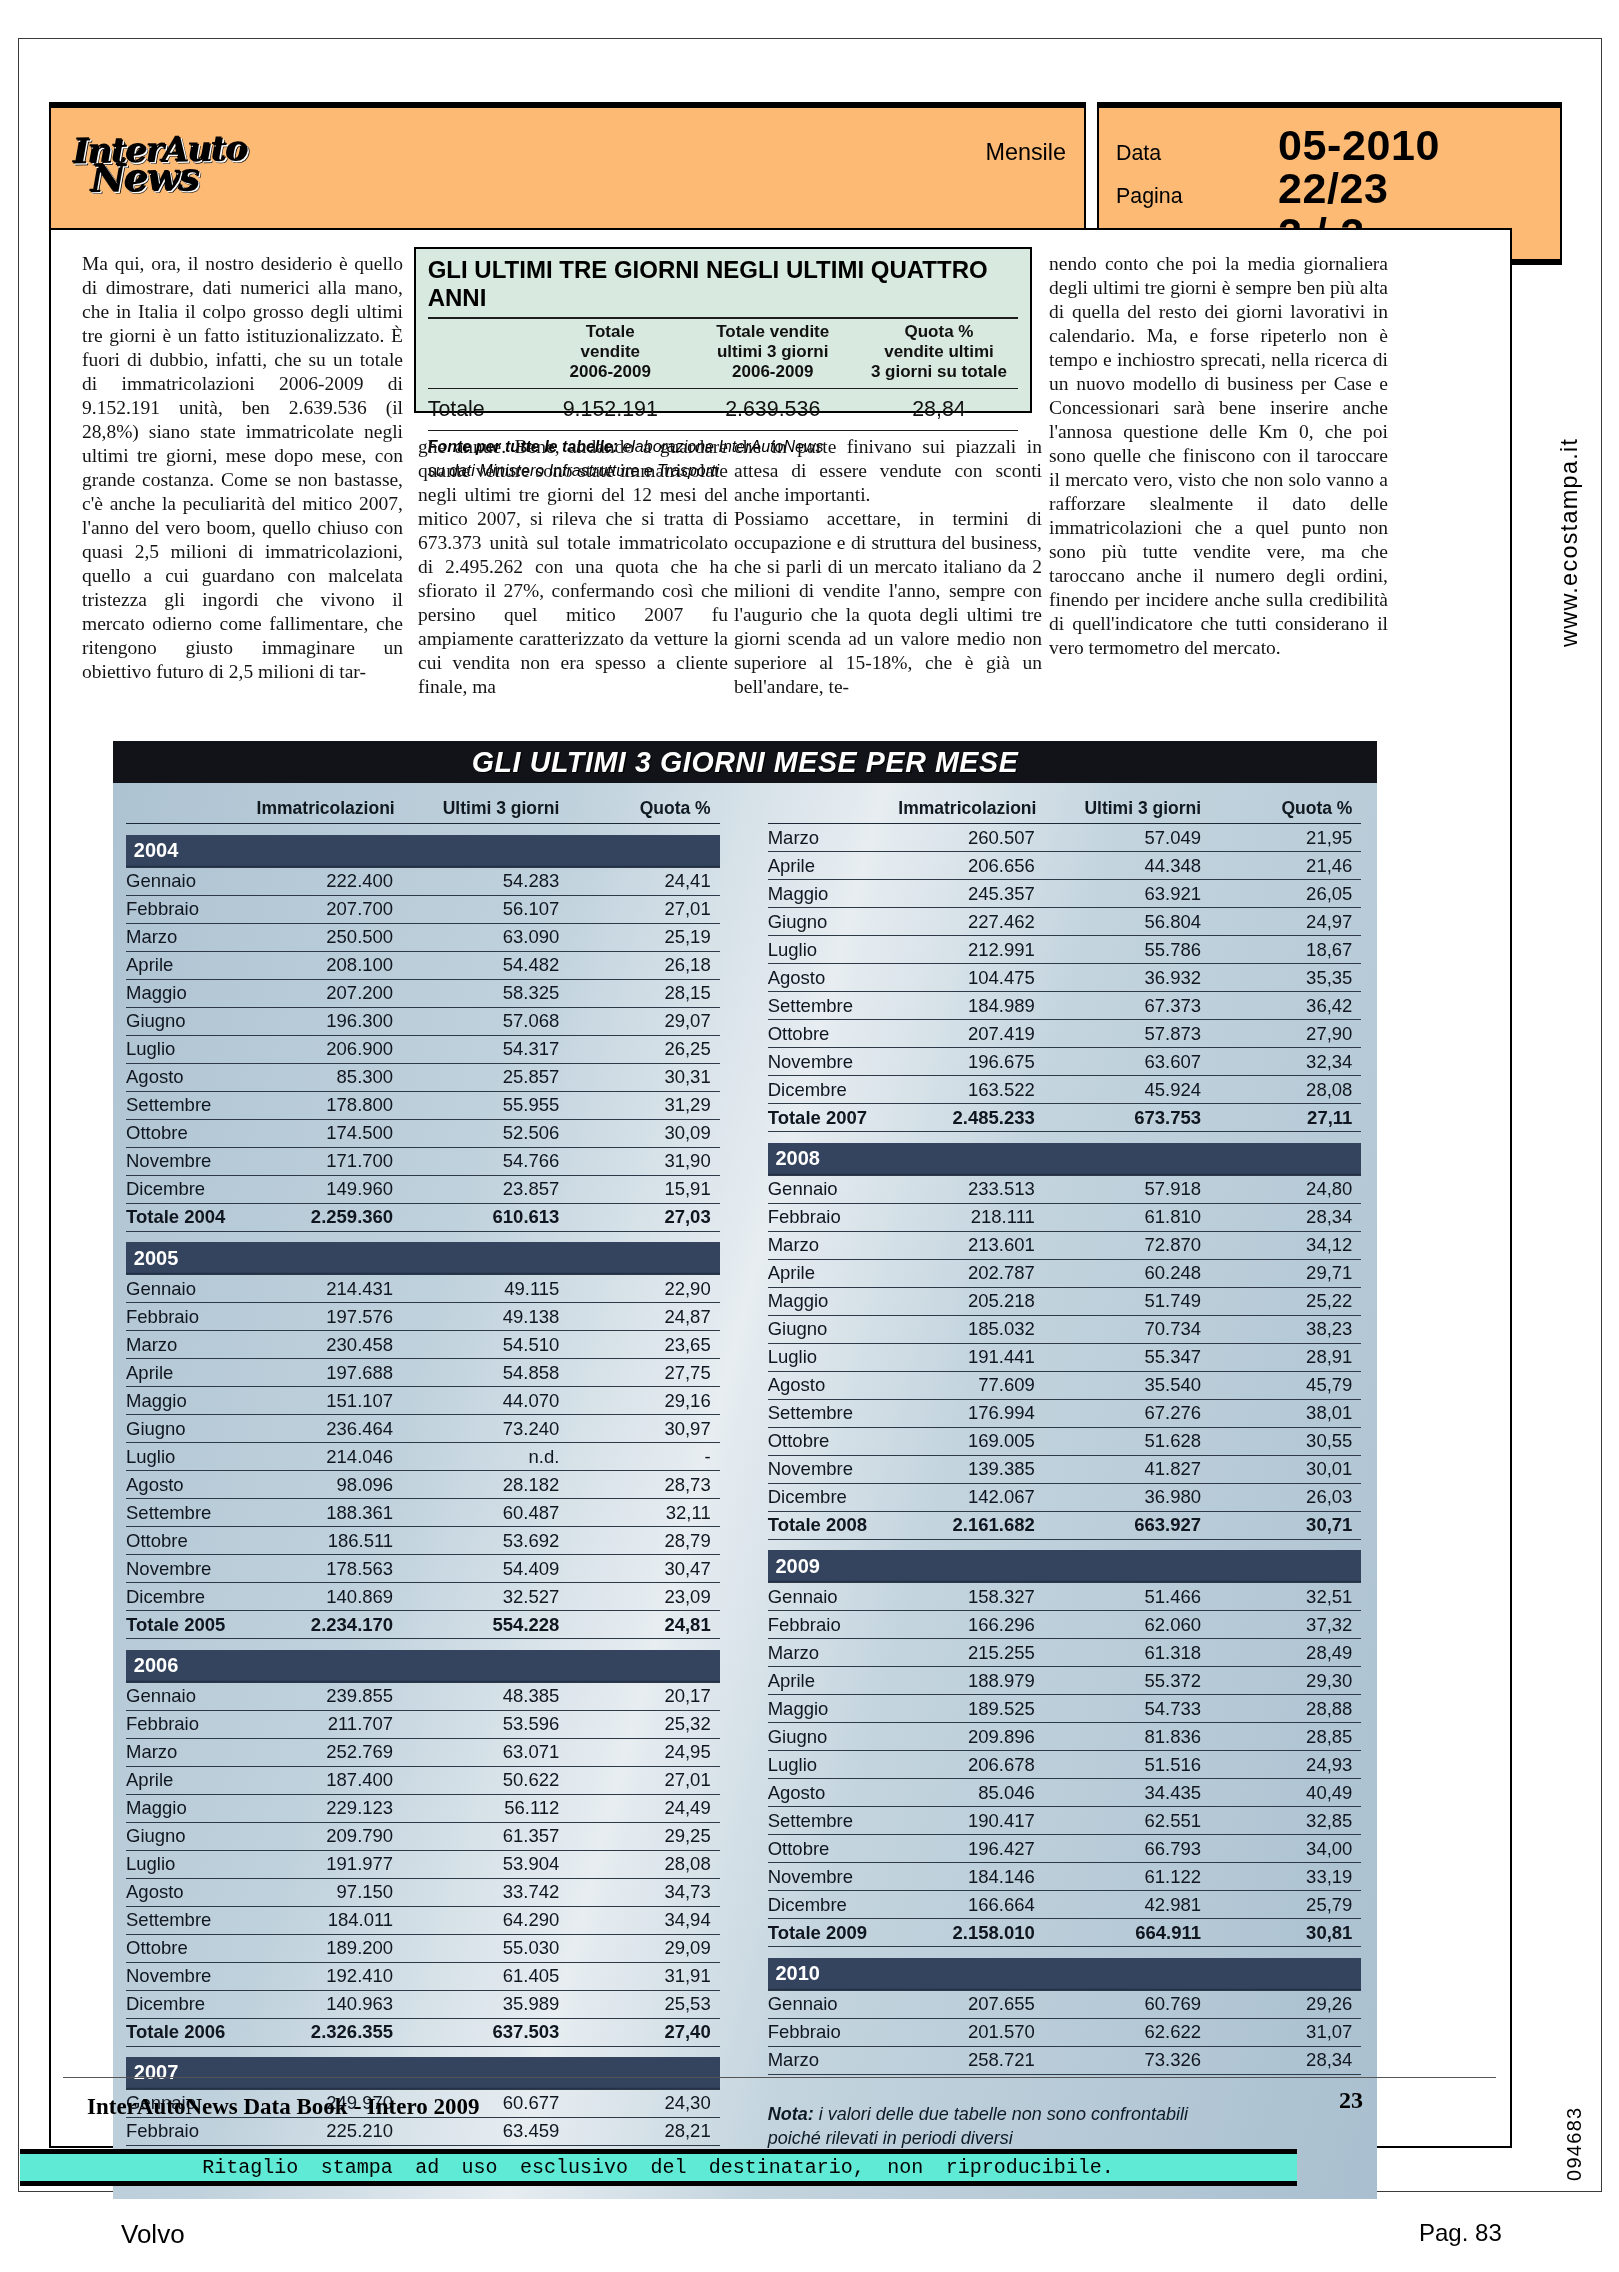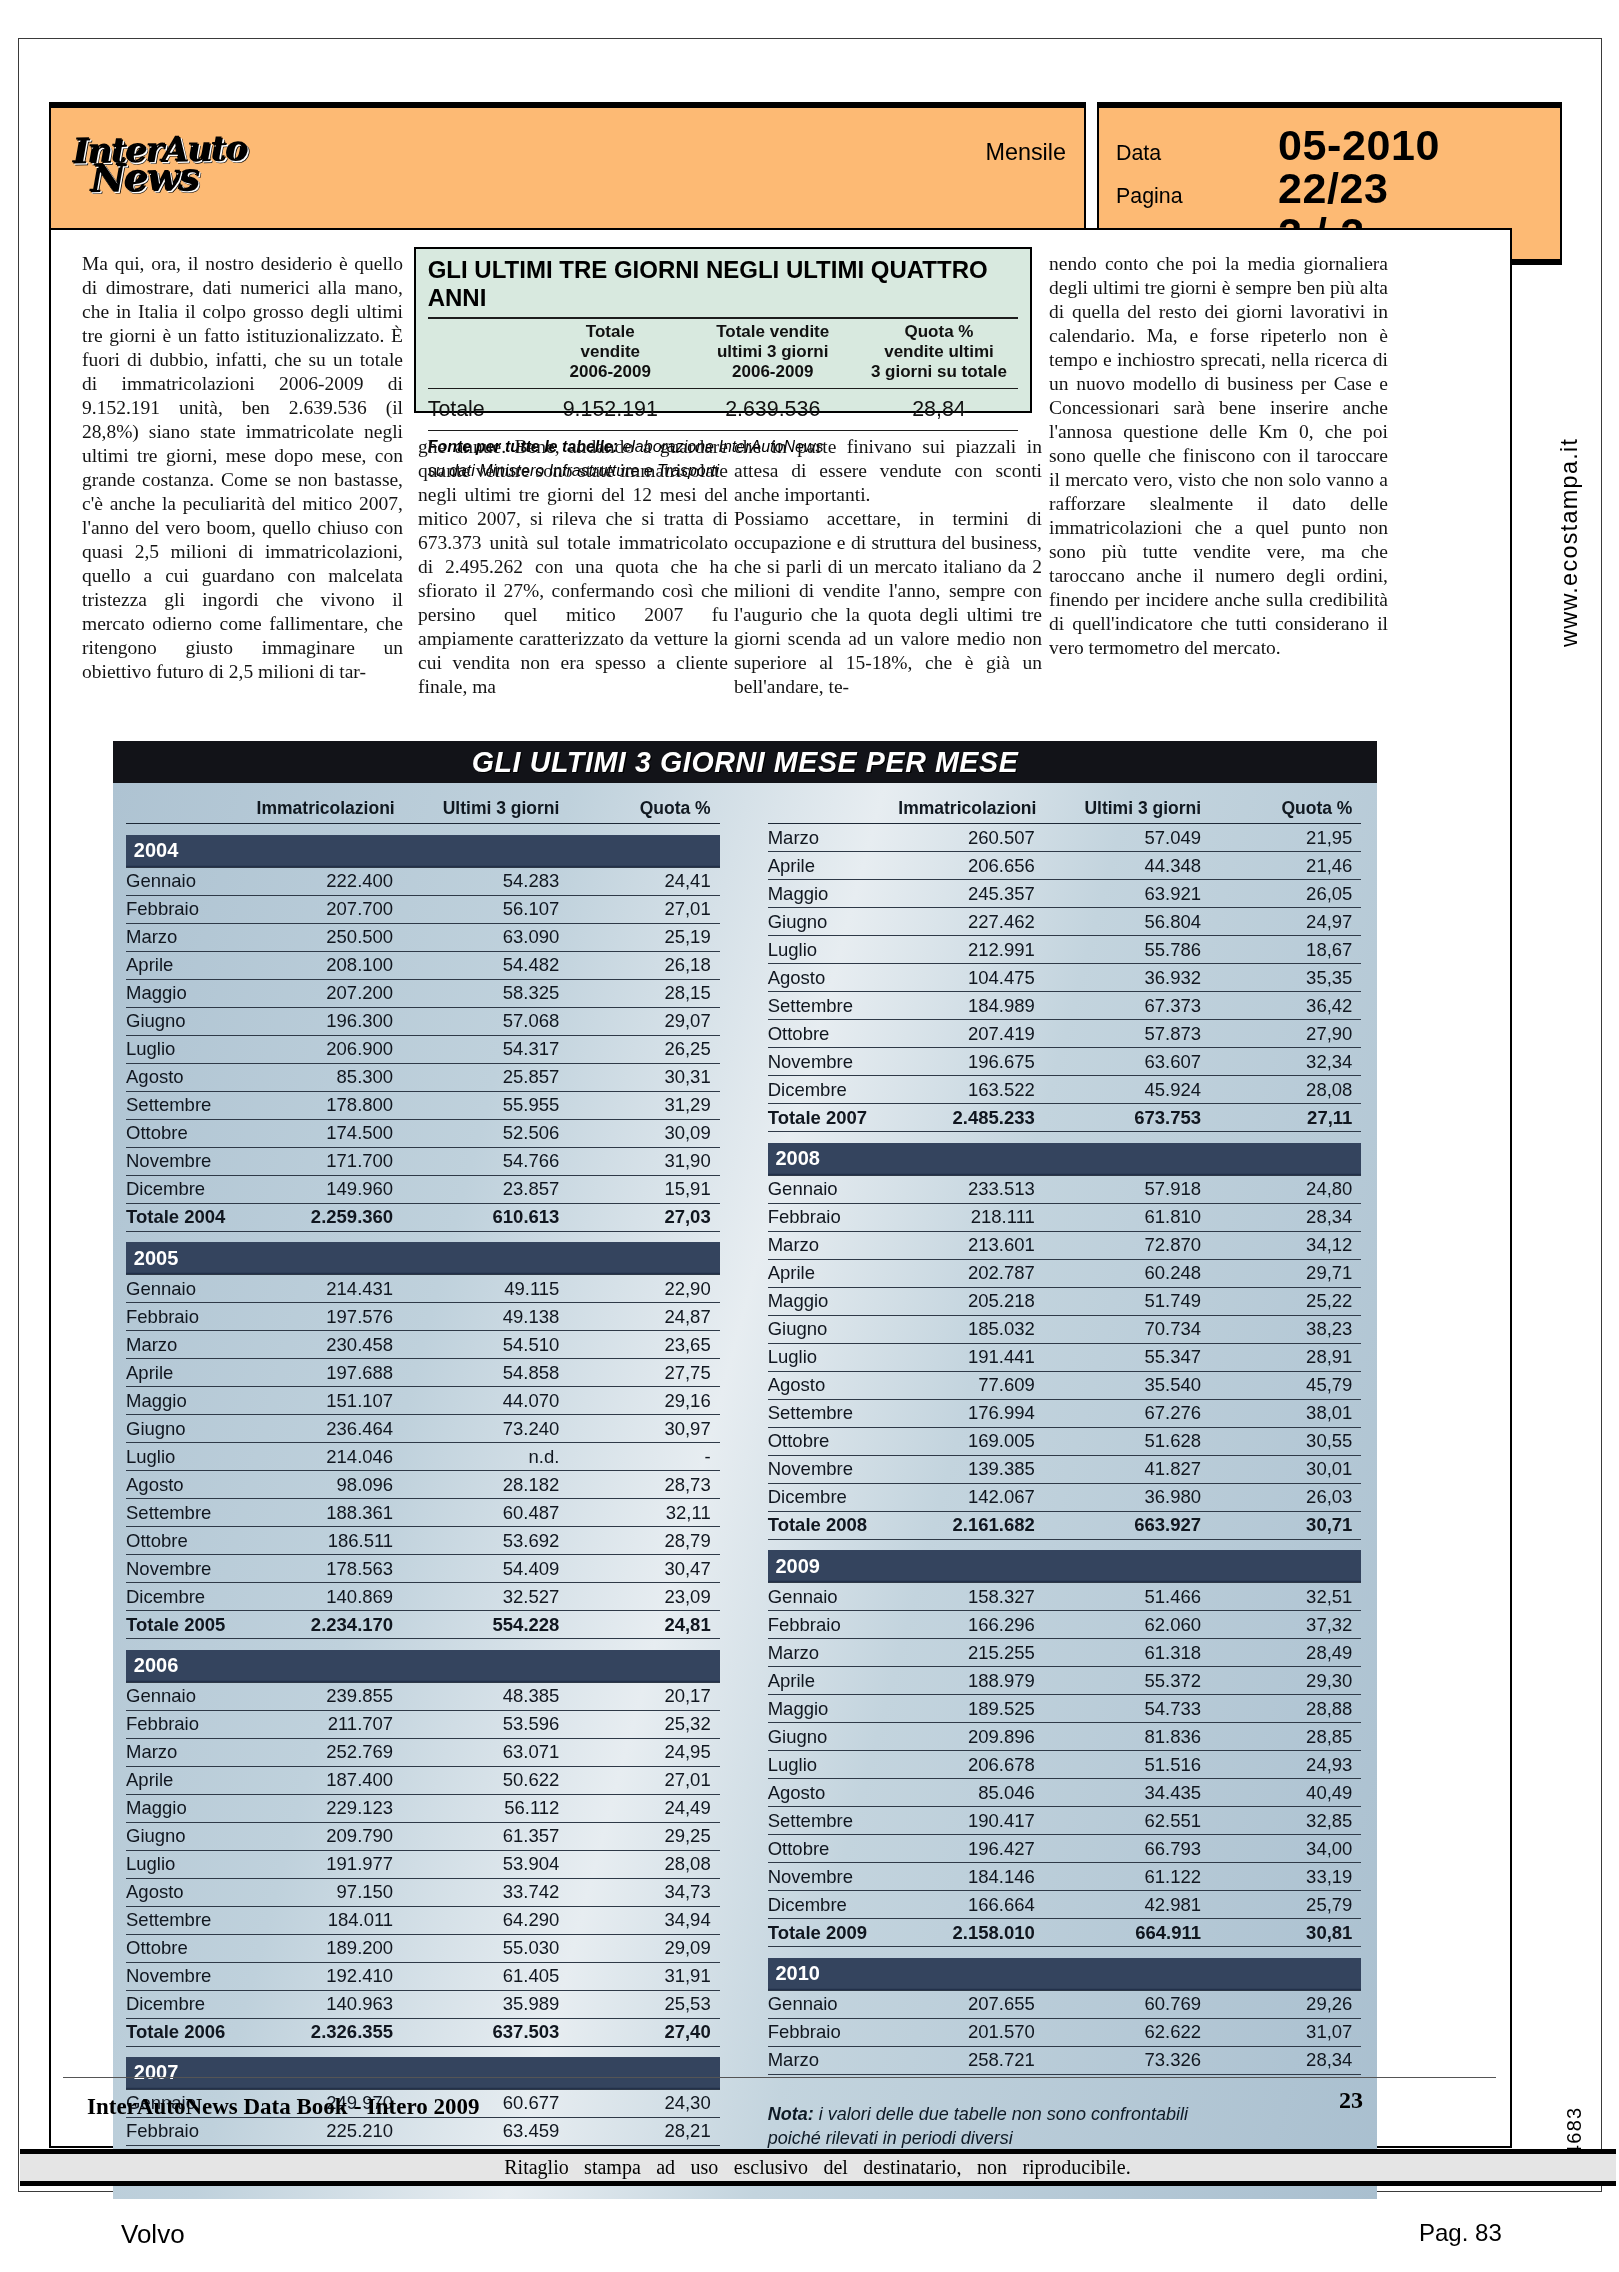--- a/index.html
+++ b/index.html
@@ -69,24 +69,24 @@
   .total .c0,.total .c1,.total .c2,.total .c3{font-weight:bold;}
   #mt-note{margin-top:28.6px;font-size:18px;font-style:italic;line-height:23.4px;color:#0e1a26;}
   #mt-note b{font-weight:bold;}
   
   #foot-rule{position:absolute;left:11.7px;width:1433px;top:1847px;height:1.3px;background:#555;}
   #foot-book{position:absolute;left:36px;top:1864px;font-family:"Liberation Serif",serif;
       font-weight:bold;font-size:23px;color:#000;}
   #foot-pagenum{position:absolute;left:1288px;top:1857px;font-family:"Liberation Serif",serif;
       font-weight:bold;font-size:24px;color:#000;}
   
-  #disclaimer{position:absolute;left:19.5px;top:2149px;width:1596px;height:27px;
+  #disclaimer{position:absolute;left:19.5px;top:2149px;width:1277px;height:27px;
       border-top:5.8px solid #000;border-bottom:5.8px solid #000;display:flex;align-items:center;
-      justify-content:center;font-family:Liberation Serif, serif;font-size:20px;
-      word-spacing:10.4px;color:#000;background:#e5e5e5;}
+      justify-content:center;font-family:Liberation Mono, monospace;font-size:20px;
+      word-spacing:10.4px;color:#000;background:#5eead4;}
   
   #brand{position:absolute;left:121px;top:2219px;font-size:26px;color:#000;}
   #pageref{position:absolute;left:1419px;top:2219px;font-size:24px;color:#000;}
 </style>
 </head>
 <body>
 
 <div class="scan-frame"></div>
 
 <div class="hdr-box" id="hdr-left">

